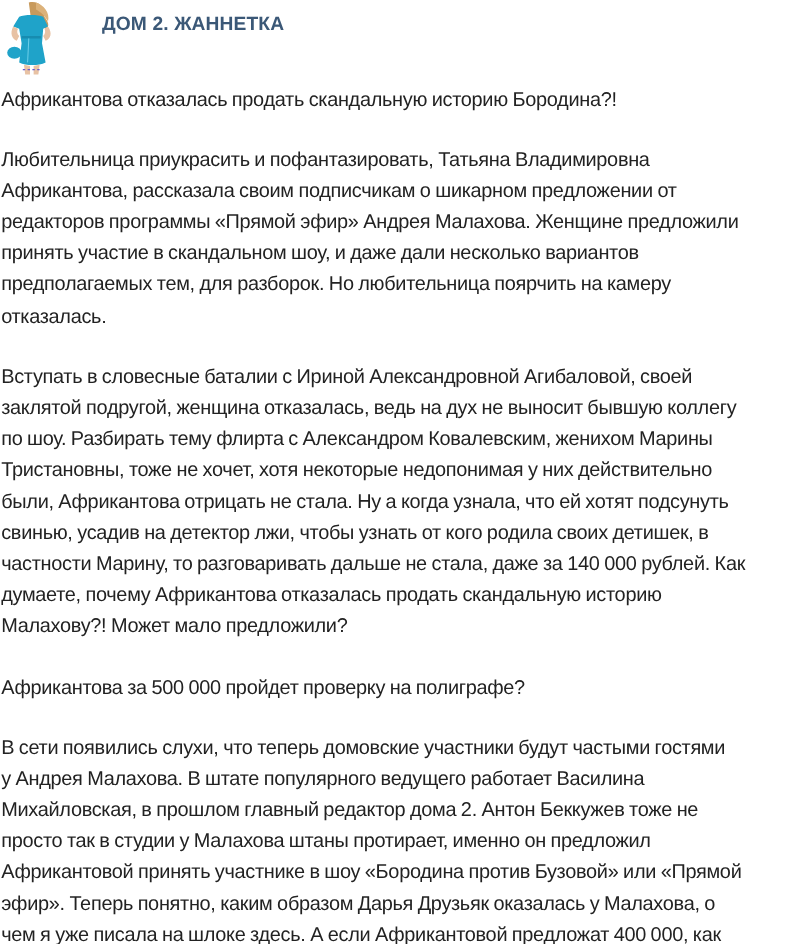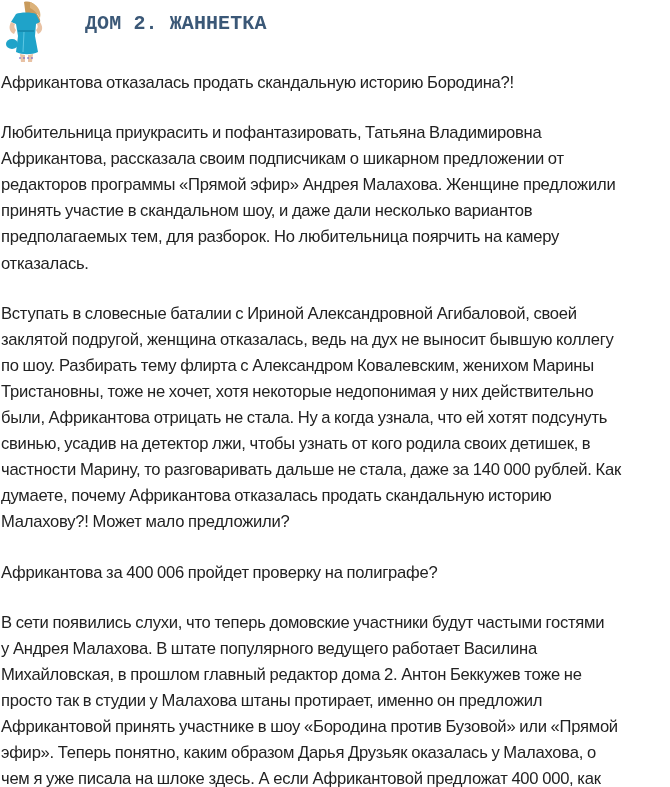--- a/index.html
+++ b/index.html
@@ -6,23 +6,22 @@
     body {
       width: 670px; height: 787px; overflow: hidden;
       font-family: "Liberation Sans", sans-serif;
       color: #222222;
       position: relative;
     }
     .header { position: absolute; left: 0; top: 0; width: 670px; height: 64px; }
     .avatar { position: absolute; left: 2px; top: 0; width: 48px; height: 63px; }
     .channel-title {
       position: absolute; left: 85px; top: 12px;
-      font-size: 20px; font-weight: bold; color: #3b5877;
+      font-size: 16px; font-weight: bold; color: #3b5877;
       letter-spacing: 0.1px;
-      font-family: Liberation Mono, monospace;
     }
     .content { position: absolute; left: 1px; top: 70px; width: 668px; }
     .para {
       margin: 0 0 24px 0;
       font-size: 16.6px; line-height: 26.1px;
       color: #222222;
       letter-spacing: -0.25px;
       word-spacing: -0.5px;
       white-space: pre-line;
     }
@@ -64,21 +63,21 @@
 отказалась.</p>
   <p class="para">Вступать в словесные баталии с Ириной Александровной Агибаловой, своей
 заклятой подругой, женщина отказалась, ведь на дух не выносит бывшую коллегу
 по шоу. Разбирать тему флирта с Александром Ковалевским, женихом Марины
 Тристановны, тоже не хочет, хотя некоторые недопонимая у них действительно
 были, Африкантова отрицать не стала. Ну а когда узнала, что ей хотят подсунуть
 свинью, усадив на детектор лжи, чтобы узнать от кого родила своих детишек, в
 частности Марину, то разговаривать дальше не стала, даже за 140 000 рублей. Как
 думаете, почему Африкантова отказалась продать скандальную историю
 Малахову?! Может мало предложили?</p>
-  <p class="para">Африкантова за 400 006 пройдет проверку на полиграфе?</p>
+  <p class="para">Африкантова за 500 000 пройдет проверку на полиграфе?</p>
   <p class="para">В сети появились слухи, что теперь домовские участники будут частыми гостями
 у Андрея Малахова. В штате популярного ведущего работает Василина
 Михайловская, в прошлом главный редактор дома 2. Антон Беккужев тоже не
 просто так в студии у Малахова штаны протирает, именно он предложил
 Африкантовой принять участнике в шоу «Бородина против Бузовой» или «Прямой
 эфир». Теперь понятно, каким образом Дарья Друзьяк оказалась у Малахова, о
 чем я уже писала на шлоке здесь. А если Африкантовой предложат 400 000, как
 думаете, согласится пройти проверку на полиграфе?</p>
 </div>
 

